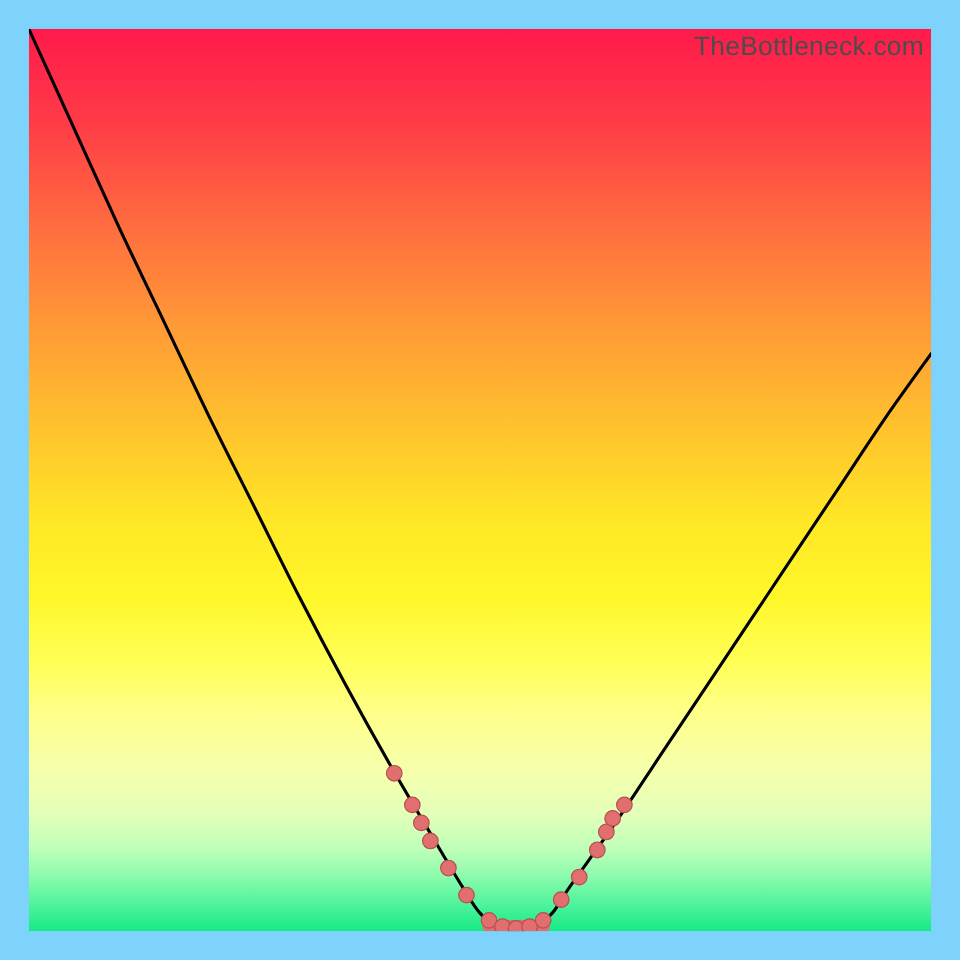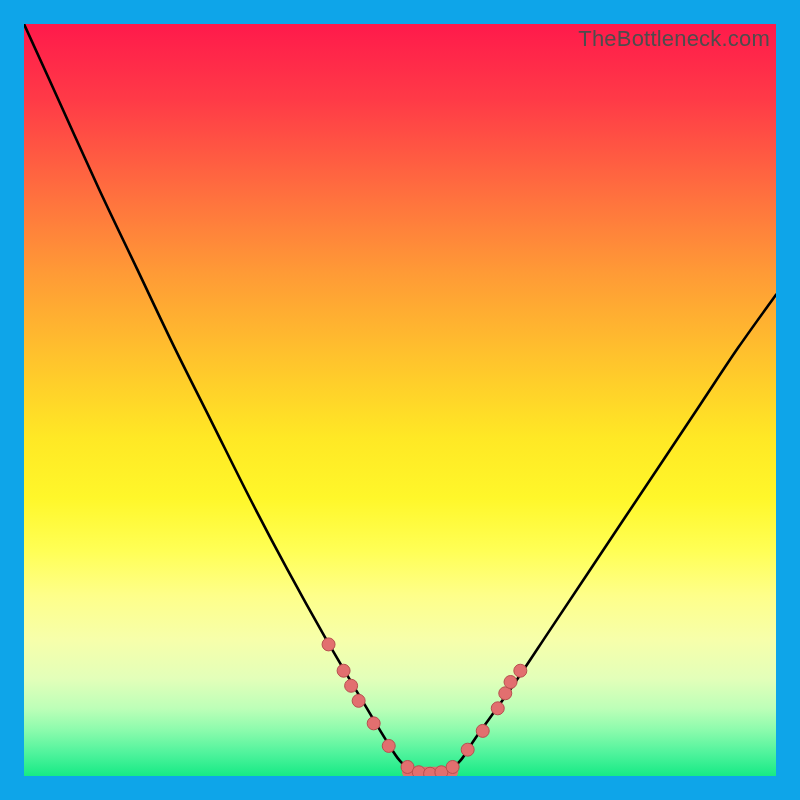--- a/index.html
+++ b/index.html
@@ -8,21 +8,21 @@
     width: 800px;
     height: 800px;
     overflow: hidden;
     background: #000;
     font-family: Arial, Helvetica, sans-serif;
   }
   .frame {
     position: absolute;
     left: 0; top: 0;
     width: 800px; height: 800px;
-    background: #0ea5e9;
+    background: #7dd3fc;
   }
   .plot {
     position: absolute;
     left: 24px;
     top: 24px;
     width: 752px;
     height: 752px;
     overflow: hidden;
   }
   .gradient {

